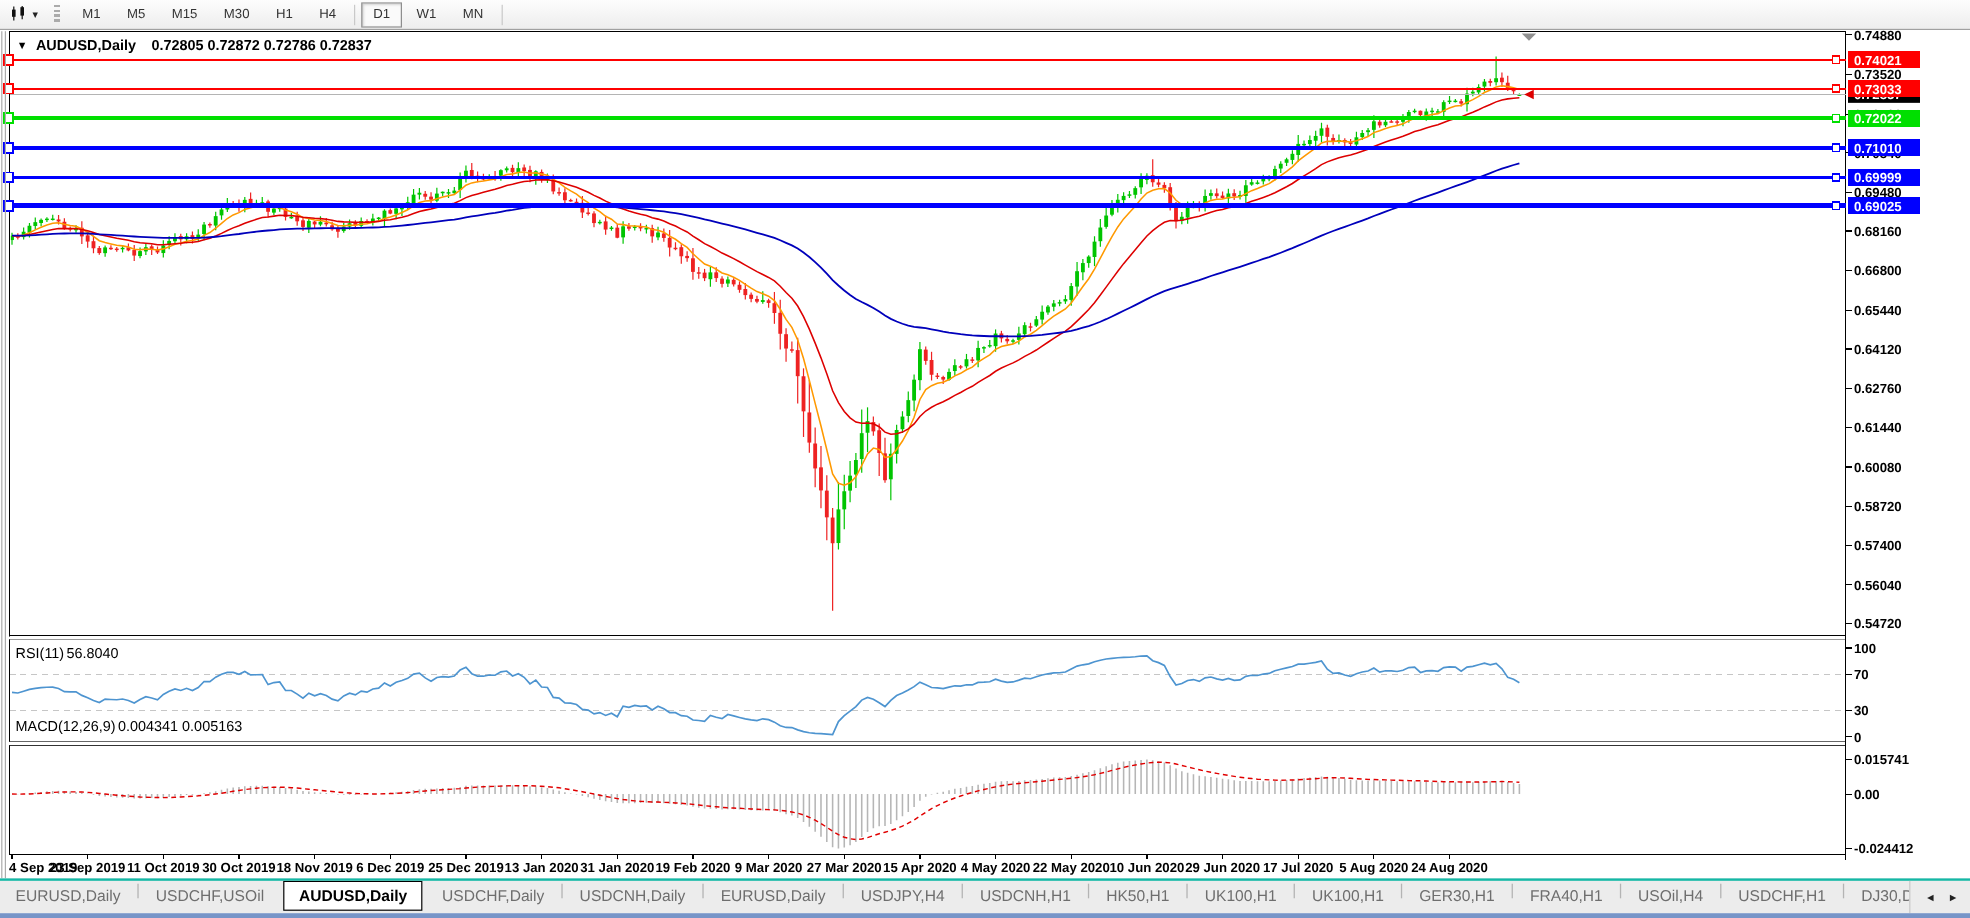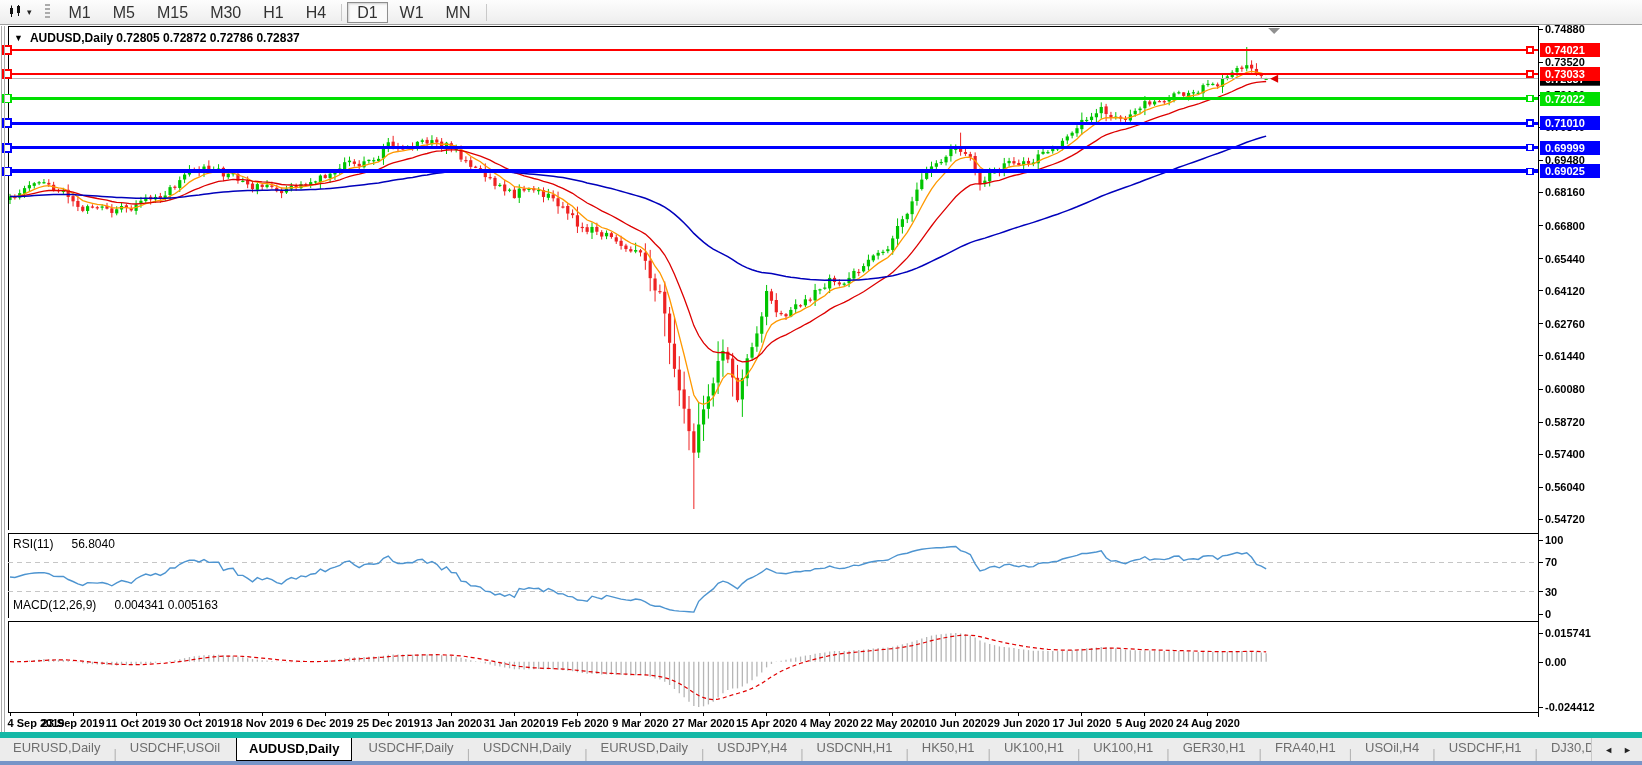--- a/index.html
+++ b/index.html
@@ -8,37 +8,37 @@
   svg text{font-family:"Liberation Sans",sans-serif}
 
   
   .toolbar{position:absolute;top:0;left:0;right:0;height:25px;background:linear-gradient(#fdfdfd,#ededed);
            border-bottom:1px solid #a0a0a0;display:flex;align-items:center;z-index:6;box-sizing:border-box}
   .icon-btn{display:flex;align-items:center;gap:3px;margin-left:5px;padding:2px 3px;cursor:default}
   .caret{font-size:9px;color:#222;line-height:1}
   .grip{width:5px;height:16px;margin:0 8px 0 10px;
         background:repeating-linear-gradient(to bottom,#ababab 0 2px,rgba(0,0,0,0) 2px 4px)}
   .tf{display:flex;align-items:center}
-  .tfbtn{padding:2px 9px;font-size:16px;color:#333;border:1px solid rgba(0,0,0,0);margin:12px 1px;line-height:15px}
+  .tfbtn{padding:2px 9px;font-size:11px;color:#333;border:1px solid rgba(0,0,0,0);margin:12px 1px;line-height:15px}
   .tfbtn.active{background:#fafafa;border:1px solid #8e8e8e;box-shadow:inset 1px 1px 2px #cfcfcf}
   .tsep{width:1px;height:17px;background:#c9c9c9;margin:0 4px}
 
   
   .title{position:absolute;top:31px;left:14px;z-index:4;font-size:12px;font-weight:700;color:#000;white-space:nowrap}
   .title .dd{font-size:9px;margin-right:7px;vertical-align:1px}
-  .title .ohlc{margin-left:3px}
+  .title .ohlc{margin-left:13px}
   .ind-label{position:absolute;left:13px;z-index:4;font-size:12px;color:#000;white-space:nowrap}
-  .ind-label b{font-weight:400;margin-left:18px}
+  .ind-label b{font-weight:400;margin-left:2px}
   #rsi-label{top:537px}
   #macd-label{top:598px}
   .ledge{position:absolute;top:26px;bottom:33px;width:1px;background:#ababab;z-index:3}
 
   
-  .tabbar{position:absolute;left:0;right:0;top:732px;height:29px;background:#ececec;border-top:6px solid #14b8a6;
-          display:flex;align-items:flex-end;z-index:6;font-size:13px;color:#6e6e6e;box-sizing:border-box;overflow:hidden}
+  .tabbar{position:absolute;left:0;right:0;top:732px;height:29px;background:#ececec;border-top:2px solid #14b8a6;
+          display:flex;align-items:flex-start;z-index:6;font-size:13px;color:#6e6e6e;box-sizing:border-box;overflow:hidden}
   .tab{padding:0 13px;line-height:26px;white-space:nowrap;cursor:default}
   .tab.active{background:#fff;border:1px solid #000;color:#000;font-weight:700;line-height:23px;padding:0 12px;margin:0 3px}
   .tabdiv{color:#b4b4b4}
   .tabarrows{position:absolute;right:0;top:0;bottom:0;display:flex;align-items:center;gap:10px;
              background:#ececec;padding:0 10px 0 12px;border-left:1px solid #c9c9c9}
   .tabarrows span{font-size:9px;color:#222}
   .bottomstrip{position:absolute;left:0;right:0;top:761px;height:4px;z-index:7}
 </style>
 </head>
 <body>

